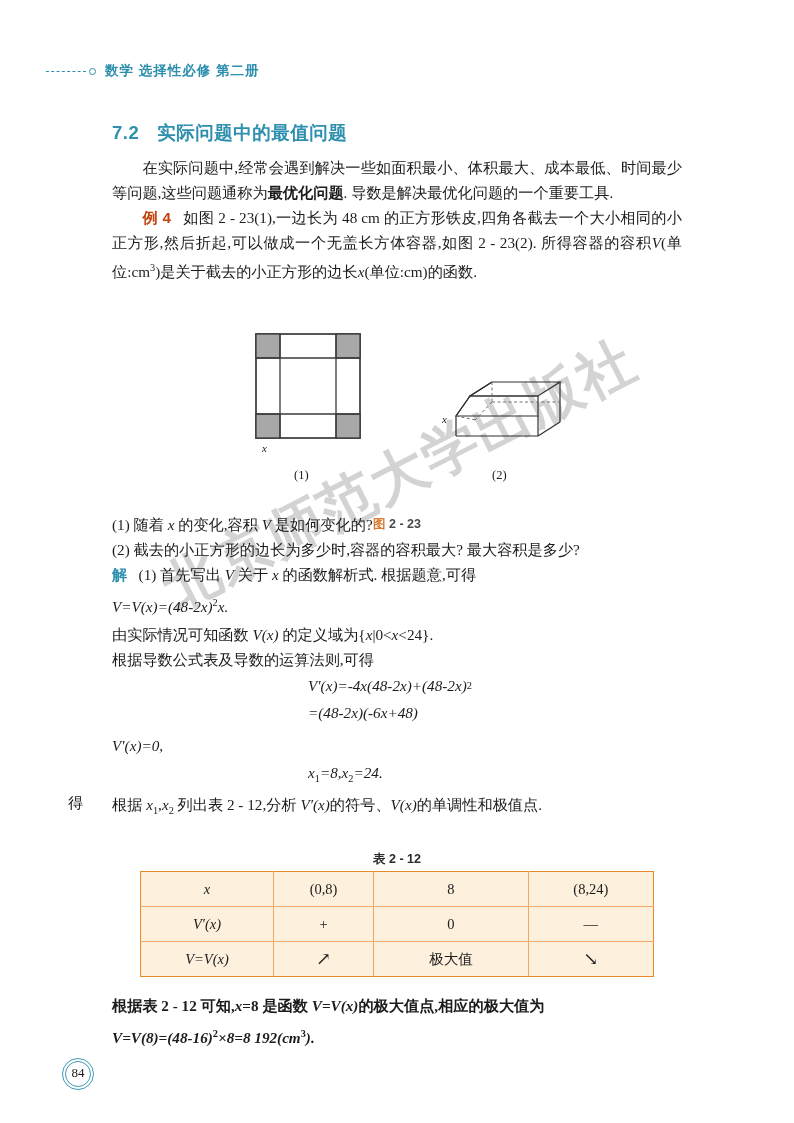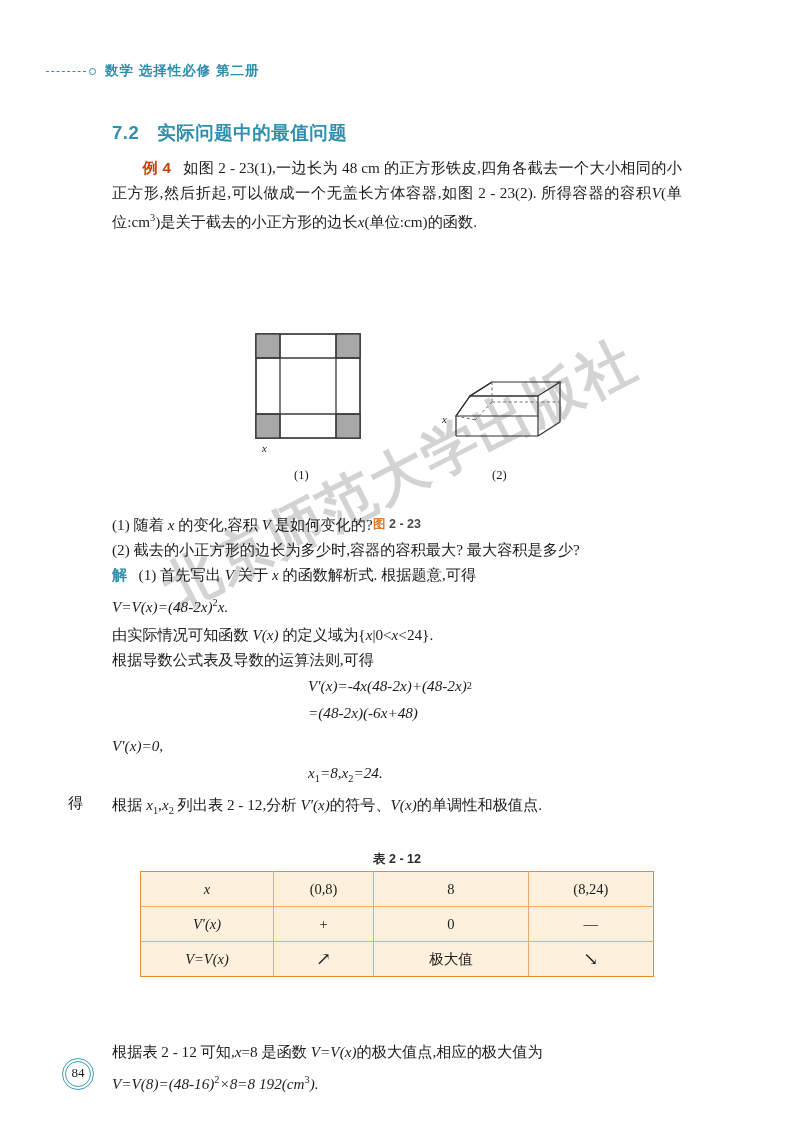--- a/index.html
+++ b/index.html
@@ -269,20 +269,21 @@
   <div id="head-dot"></div>
   <div id="head-title">数学  选择性必修  第二册</div>
 </div>
 
 <div id="section-heading">
   <span class="sec-num">7.2</span><span>实际问题中的最值问题</span>
 </div>
 
 <div id="content">
 
+  <p class="para indent2"><span>在实际问题中,经常会遇到解决一些如面积最小、体积最大、成本最低、时间最少等问</span><span>题,这些问题通称为</span><span class="bold-inline">最优化问题</span><span>. 导数是解决最优化问题的一个重要工具.</span></p>
 
   <p class="para indent2 gap-top-14"><span class="label-example">例 4</span>&nbsp;&nbsp;&nbsp;<span>如图 2 - 23(1),一边长为 48 cm 的正方形铁皮,四角各截去一个大小相同的小正方形,然后折起,可以做成一个无盖长方体容器,如图 2 - 23(2). 所得容器的容积</span><span class="mathit">V</span><span>(单位:</span><span class="mathup">cm</span><sup class="sq">3</sup><span>)是关于截去的小正方形的边长</span><span class="mathit">x</span><span>(单位:cm)的函数.</span></p>
 
 </div>
 
 <div id="figure-block">
 
   <div id="fig-square-wrap">
     <svg width="120" height="135" viewBox="0 0 120 135">
 
@@ -390,21 +391,21 @@
     </tr>
     <tr>
       <td class="col-first"><span class="mathit">V=V(x)</span></td>
       <td><span class="arrow-up">↗</span></td>
       <td><span>极大值</span></td>
       <td><span class="arrow-dn">↘</span></td>
     </tr>
   </tbody>
 </table>
 
-<div style="position:absolute; left:112px; top:1039px; width:570px; z-index:10;">
+<div style="position:absolute; left:112px; top:993px; width:570px; z-index:10;font-weight:bold;">
   <p class="para"><span>根据表 2 - 12 可知,</span><span class="mathit">x</span><span>=8 是函数 </span><span class="mathit">V=V(x)</span><span>的极大值点,相应的极大值为</span></p>
   <div class="eq-center"><span class="mathit">V=V(8)=(48-16)</span><sup class="sq">2</sup><span class="mathit">×8=8 192(cm</span><sup class="sq">3</sup><span class="mathit">).</span></div>
 </div>
 
 <div id="page-number">
   <div class="ring-outer"></div>
   <div class="ring-inner"></div>
   <div class="pn-text">84</div>
 </div>
 

